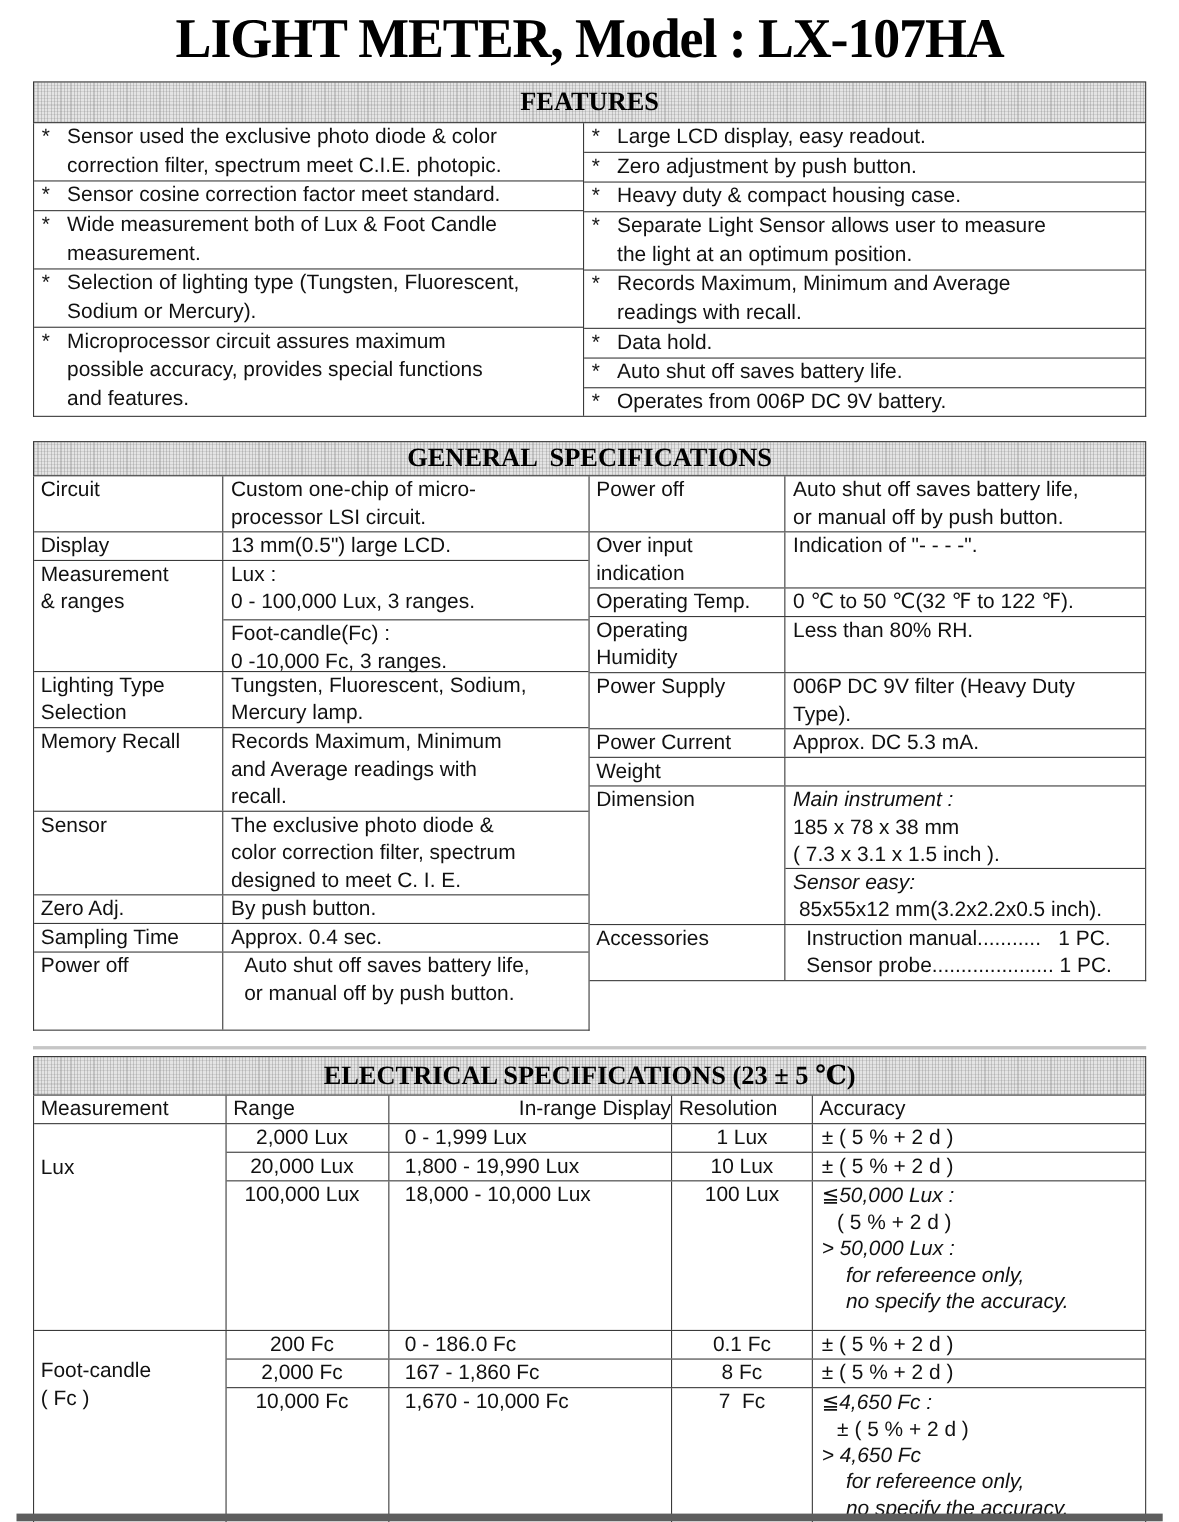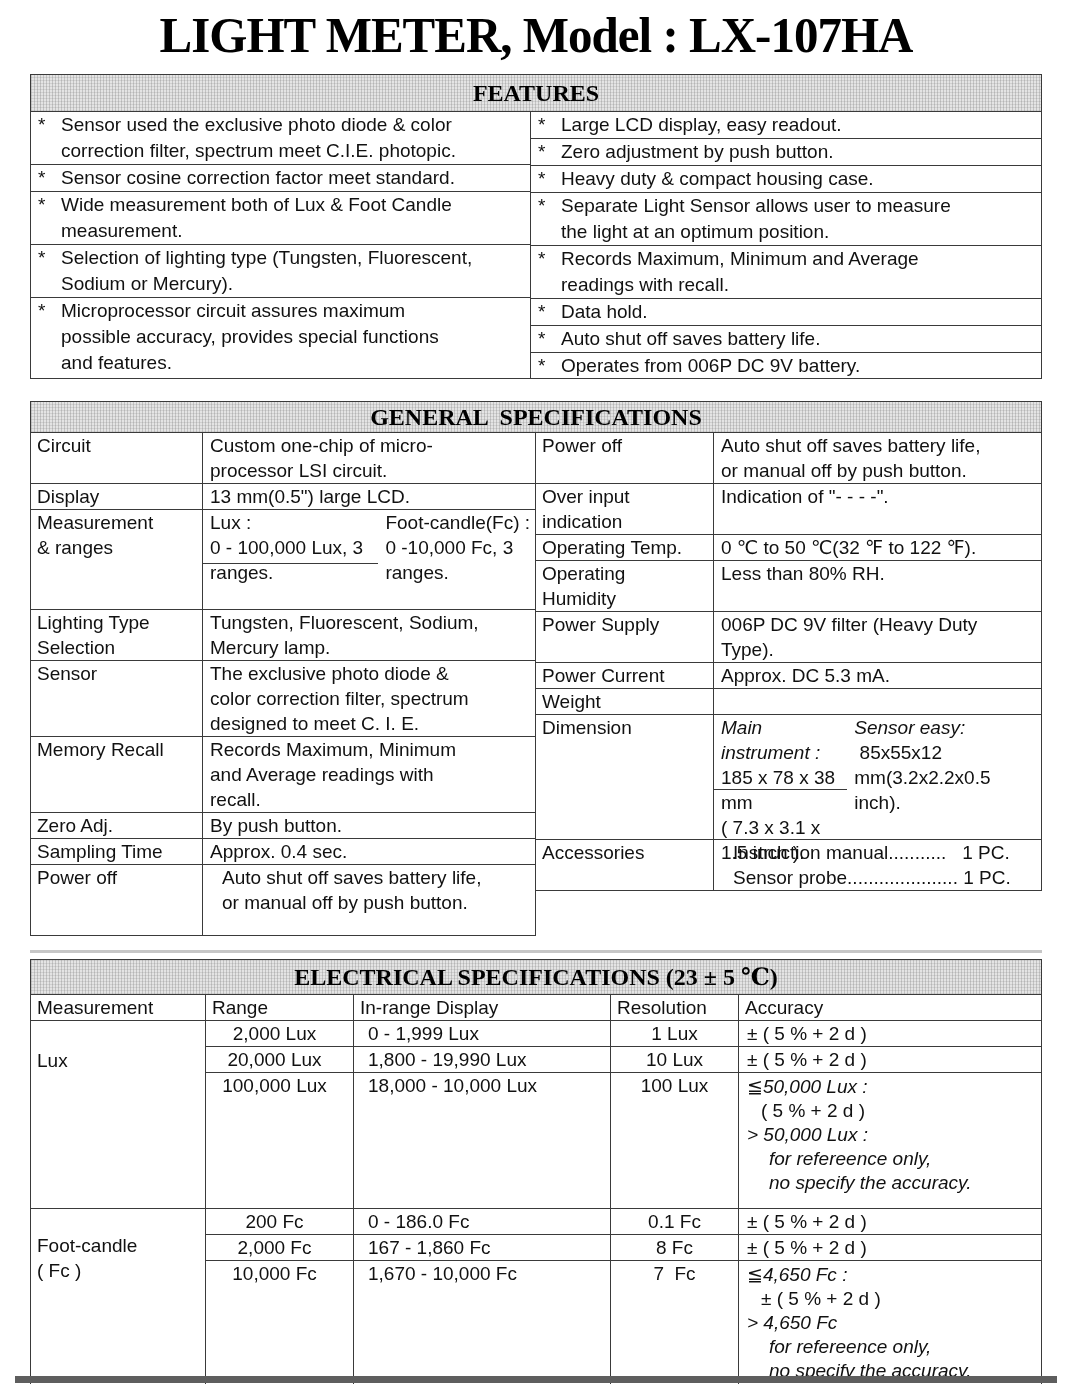--- a/index.html
+++ b/index.html
@@ -51,32 +51,32 @@
   .gen-body { display:flex; align-items:flex-start; }
   .half { width:506px; }
   .half.lft { border:1px solid #3a3a3a; border-top:none; }
   .half.rgt { border:1px solid #3a3a3a; border-top:none; border-left:none; }
   .srow { display:flex; border-bottom:1px solid #3a3a3a; }
   .half .srow:last-child { border-bottom:none;gap:12px; }
   .slabel { flex:none; border-right:1px solid #3a3a3a; padding:0 4px 0 6px; }
   .half.lft .slabel { width:172px; }
   .half.rgt .slabel { width:178px; }
   .svalue { flex:1; padding:0 4px 0 7px; }
-  .ssplit { flex:1; display:flex; flex-direction:row;justify-content:center; }
+  .ssplit { flex:1; display:flex; flex-direction:column;justify-content:center; }
   .ssub { padding:0 4px 0 7px; }
   .ssub.top { border-bottom:1px solid #3a3a3a; }
 
   
   .elec-body { border:1px solid #3a3a3a; border-top:none; }
   .erow-head { display:flex; height:26px; border-bottom:1px solid #3a3a3a; }
   .ehcell { padding-left:6px; line-height:25px; border-right:1px solid #3a3a3a; }
   .ehcell:last-child { border-right:none; }
   .w-meas { width:175px; flex:none; }
   .w-rng  { width:148px; flex:none; }
-  .w-dsp  { width:257px; flex:none; }
+  .w-dsp  { width:257px; flex:none;text-align:right; }
   .w-res  { width:128px; flex:none; }
   .w-acc  { flex:1; }
   .egroup { display:flex; }
   .egroup.first { border-bottom:1px solid #3a3a3a; }
   .emeas { width:175px; flex:none; border-right:1px solid #3a3a3a; padding-left:6px; }
   .emeas .pad-lux { padding-top:27px; }
   .emeas .pad-fc  { padding-top:24px; }
   .egrid { flex:1; display:flex; flex-direction:column; }
   .erange-row { display:flex; }
   .erange-row.line { border-bottom:1px solid #3a3a3a; }
@@ -200,30 +200,30 @@
 0 -10,000 Fc, 3 ranges.</div>
           </div>
         </div>
         <div class="srow" style="min-height:50px">
           <div class="slabel pre">Lighting Type
 Selection</div>
           <div class="svalue pre">Tungsten, Fluorescent, Sodium,
 Mercury lamp.</div>
         </div>
         <div class="srow" style="min-height:75px">
+          <div class="slabel pre">Memory Recall</div>
+          <div class="svalue pre">Records Maximum, Minimum
+and Average readings with
+recall.</div>
+        </div>
+        <div class="srow" style="min-height:75px">
           <div class="slabel pre">Sensor</div>
           <div class="svalue pre">The exclusive photo diode &amp;
 color correction filter, spectrum
 designed to meet C. I. E.</div>
-        </div>
-        <div class="srow" style="min-height:75px">
-          <div class="slabel pre">Memory Recall</div>
-          <div class="svalue pre">Records Maximum, Minimum
-and Average readings with
-recall.</div>
         </div>
         <div class="srow" style="min-height:25px">
           <div class="slabel pre">Zero Adj.</div>
           <div class="svalue pre">By push button.</div>
         </div>
         <div class="srow" style="min-height:25px">
           <div class="slabel pre">Sampling Time</div>
           <div class="svalue pre">Approx. 0.4 sec.</div>
         </div>
         <div class="srow" style="min-height:70px">

